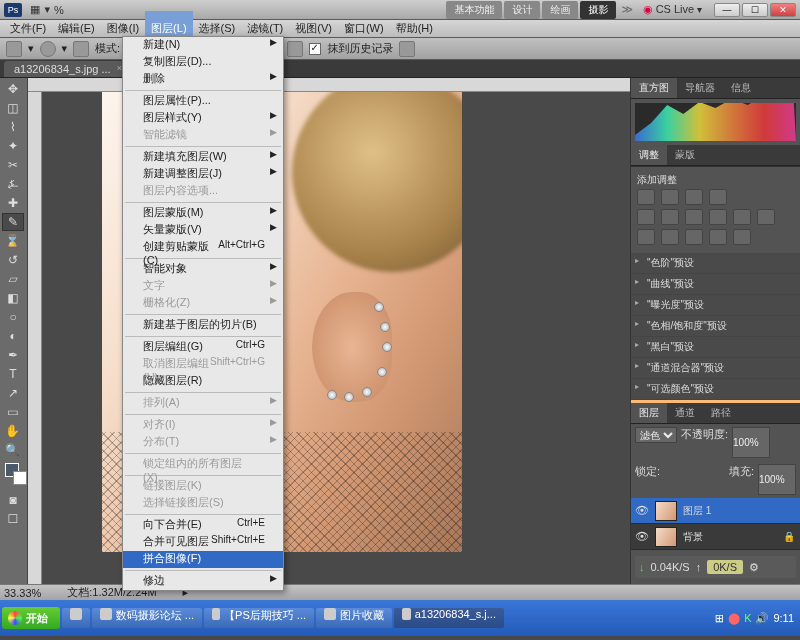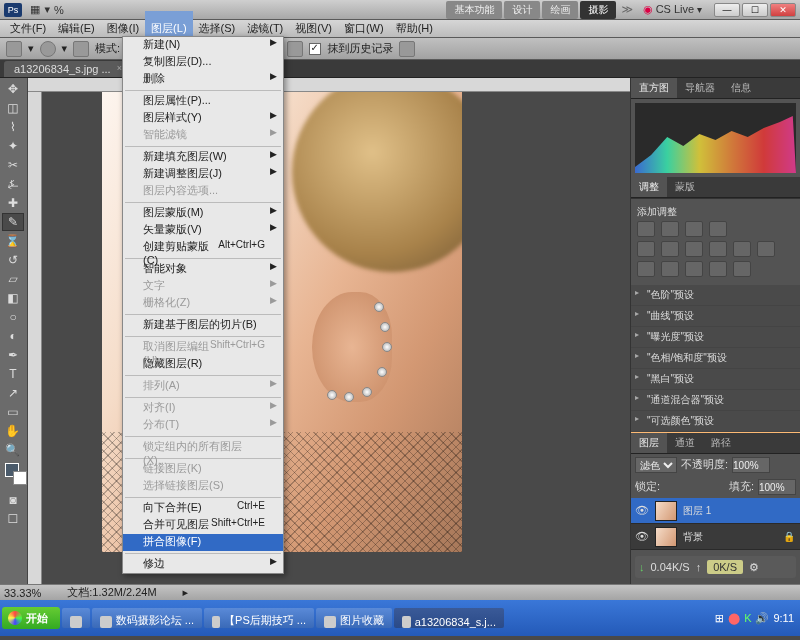--- a/index.html
+++ b/index.html
@@ -60,39 +60,39 @@
 .tabhdr .pt.act{background:#535353;color:#eee}
 .histo{height:70px;background:#2a2a2a;margin:4px;position:relative;overflow:hidden}
 .histo .curve{position:absolute;bottom:0;left:0;right:0;height:60px;background:linear-gradient(90deg,#3a6ad0 0%,#3ad0a0 20%,#d0c03a 40%,#d07a3a 60%,#d03a3a 80%,#d03a8a 100%);clip-path:polygon(0 90%,10% 70%,20% 40%,30% 55%,40% 35%,50% 45%,60% 30%,70% 40%,80% 25%,90% 15%,98% 5%,100% 100%,0 100%)}
 .adjsec{padding:6px;border-top:1px solid #333}
 .adjsec .lbl{font-size:10px;}
 .icnrow{display:flex;gap:6px;flex-wrap:wrap;padding:2px 0}
 .icnrow .ai{width:18px;height:16px;background:#666;border:1px solid #444;border-radius:2px}
 .presets{background:#4a4a4a}
 .presets .pr{padding:3px 4px 3px 16px;font-size:10px;border-bottom:1px solid #444;position:relative}
 .presets .pr::before{content:"▸";position:absolute;left:4px;font-size:8px;color:#aaa}
-.layerpanel{border-top:1px solid #fdba74}
+.layerpanel{border-top:3px solid #fdba74}
 .layerctl{display:flex;gap:4px;padding:3px 4px;font-size:10px;flex-wrap:wrap}
 .layerctl select{background:#666;color:#eee;border:1px solid #444;font-size:10px;height:16px}
-.layerctl input{width:38px;background:#666;color:#eee;border:1px solid #444;font-size:10px;height:16px}
+.layerctl input{width:38px;background:#666;color:#eee;border:1px solid #444;font-size:10px;height:31px}
 .layerlist{background:#3a3a3a}
 .layer{display:flex;align-items:center;height:26px;padding:0 4px;gap:6px;border-bottom:1px solid #2a2a2a}
 .layer.sel{background:#316ac5}
 .layer .eye{width:14px;text-align:center;color:#ddd;font-size:11px}
 .layer .thumb{width:22px;height:20px;background:#888;border:1px solid #222}
 .layer .thumb.face{background:linear-gradient(120deg,#f5dcc8,#d39873)}
 .layer .nm{font-size:10px}
 .dlbar{display:flex;align-items:center;gap:6px;padding:4px;font-size:10px;background:#5a5a5a;margin:6px 4px;border-radius:3px}
 .dlbar .d{color:#6c6}
 .dlbar .ok{background:#cc8;color:#333;padding:1px 6px;border-radius:2px}
 .statusbar{height:16px;background:linear-gradient(#c4c4c4,#a4a4a4);display:flex;align-items:center;padding:0 4px;font-size:10px;color:#222;border-top:1px solid #777;gap:26px}
 .taskbar{height:36px;background:linear-gradient(#3a77d8,#245ab8);display:flex;align-items:center;padding:0 2px;gap:2px}
 .startbtn{height:22px;padding:0 12px 0 6px;background:linear-gradient(#6c3,#3a2);border-radius:3px;color:#fff;display:flex;align-items:center;gap:4px;font-size:11px;font-weight:bold}
 .startbtn .orb{width:14px;height:14px;border-radius:50%;background:conic-gradient(#f44,#4f4,#44f,#ff4,#f44)}
-.tbtn{height:20px;padding:0 8px;background:linear-gradient(#5a8ad8,#3a6ab8);color:#fff;font-size:10px;border-radius:2px;display:flex;align-items:flex-end;gap:4px;max-width:110px;overflow:hidden;white-space:nowrap}
+.tbtn{height:20px;padding:0 8px;background:linear-gradient(#5a8ad8,#3a6ab8);color:#fff;font-size:10px;border-radius:2px;display:flex;align-items:flex-start;gap:4px;max-width:110px;overflow:hidden;white-space:nowrap}
 .tbtn .ti{width:12px;height:12px;background:#ccc;border-radius:2px}
 .tbtn.act{background:linear-gradient(#3a5a98,#2a4a88)}
 .tray{margin-left:auto;display:flex;align-items:center;gap:4px;color:#fff;font-size:10px;padding:0 4px}
 </style>
 </head>
 <body>
 
 <div class="titlebar">
   <div class="logo">Ps</div>
   <span style="margin-right:4px;color:#333">▦</span>
@@ -356,20 +356,24 @@
     </div>
     <div class="row dis">
       <span>栅格化(Z)</span>
       <span class="arr">▶</span>
     </div>
     <div class="sep"></div>
     <div class="row">
       <span>新建基于图层的切片(B)</span>
     </div>
     <div class="sep"></div>
+    <div class="row">
+      <span>图层编组(G)</span>
+      <span class="sc">Ctrl+G</span>
+    </div>
     <div class="row dis">
       <span>取消图层编组(U)</span>
       <span class="sc">Shift+Ctrl+G</span>
     </div>
     <div class="row">
       <span>隐藏图层(R)</span>
     </div>
     <div class="sep"></div>
     <div class="row dis">
       <span>排列(A)</span>

